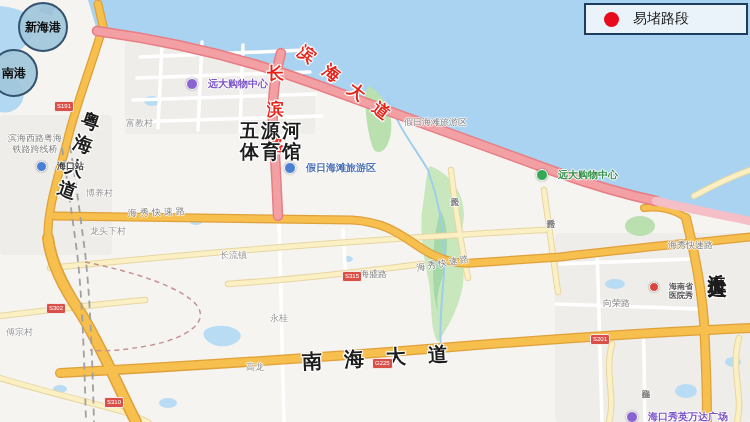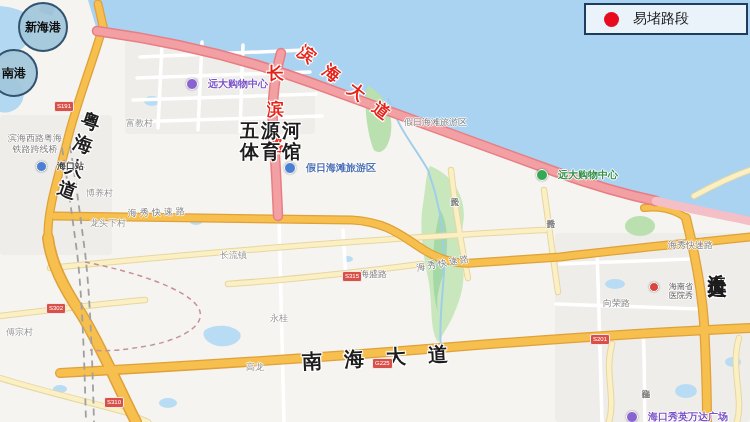--- a/index.html
+++ b/index.html
@@ -162,21 +162,21 @@
   <div class="lbl" style="left:668px;top:240px">海秀快速路</div>
   <div class="lbl vtext" style="left:450px;top:190px">长天路</div>
   <div class="lbl vtext" style="left:546px;top:212px">长秀路</div>
   <div class="lbl vtext" style="left:641px;top:382px">金福路</div>
   <div class="lbl" style="left:8px;top:133px;text-align:center;line-height:11px">
     <div>滨海西路粤海</div>
     <div>铁路跨线桥</div>
   </div>
   <div class="lbl" style="left:404px;top:117px">假日海滩旅游区</div>
   <div class="lbl village" style="left:220px;top:250px">长流镇</div>
-  <div class="lbl village" style="left:90px;top:218px">龙头下村</div>
+  <div class="lbl village" style="left:90px;top:226px">龙头下村</div>
   <div class="lbl village" style="left:86px;top:188px">博养村</div>
   <div class="lbl village" style="left:126px;top:118px">富教村</div>
   <div class="lbl village" style="left:6px;top:327px">傅宗村</div>
   <div class="lbl village" style="left:270px;top:313px">永桂</div>
   <div class="lbl village" style="left:246px;top:362px">高龙</div>
 
   <div class="big vtext" style="position:absolute;left:86px;top:98px;letter-spacing:24px;transform:rotate(19deg);transform-origin:top center">粤海大道</div>
   <div class="big" style="position:absolute;left:302px;top:344px;font-size:20px;letter-spacing:22px;transform:rotate(-3deg)">南海大道</div>
   <div class="big vtext" style="position:absolute;left:704px;top:258px">丘海大道</div>
   <div class="redroad" style="position:absolute;left:300px;top:38px;letter-spacing:14px;transform:rotate(37deg);transform-origin:left center">滨海大道</div>
@@ -198,21 +198,21 @@
   <div class="poi" style="left:284px;top:162px">
     <span class="dot" style="background:#4a7fd4"></span>
     <span class="txt" style="color:#4a6fb5">假日海滩旅游区</span>
   </div>
   <div class="poi" style="left:536px;top:169px">
     <span class="dot" style="background:#34a853"></span>
     <span class="txt" style="color:#2f8f47">远大购物中心</span>
   </div>
   <div class="poi" style="left:649px;top:282px">
     <span class="dot" style="background:#d9453f;width:8px;height:8px"></span>
-    <span class="txt" style="color:#555;font-size:8px;line-height:9px;font-weight:normal">
+    <span class="txt" style="color:#555;font-size:8px;line-height:9px;font-weight:bold">
       <span style="display:block">海南省</span>
       <span style="display:block">医院秀</span>
     </span>
   </div>
   <div class="poi" style="left:626px;top:411px">
     <span class="dot" style="background:#8a63d2"></span>
     <span class="txt" style="color:#7a52c7">海口秀英万达广场</span>
   </div>
 
   <div class="port" style="left:18px;top:2px;width:46px;height:46px">新海港</div>

